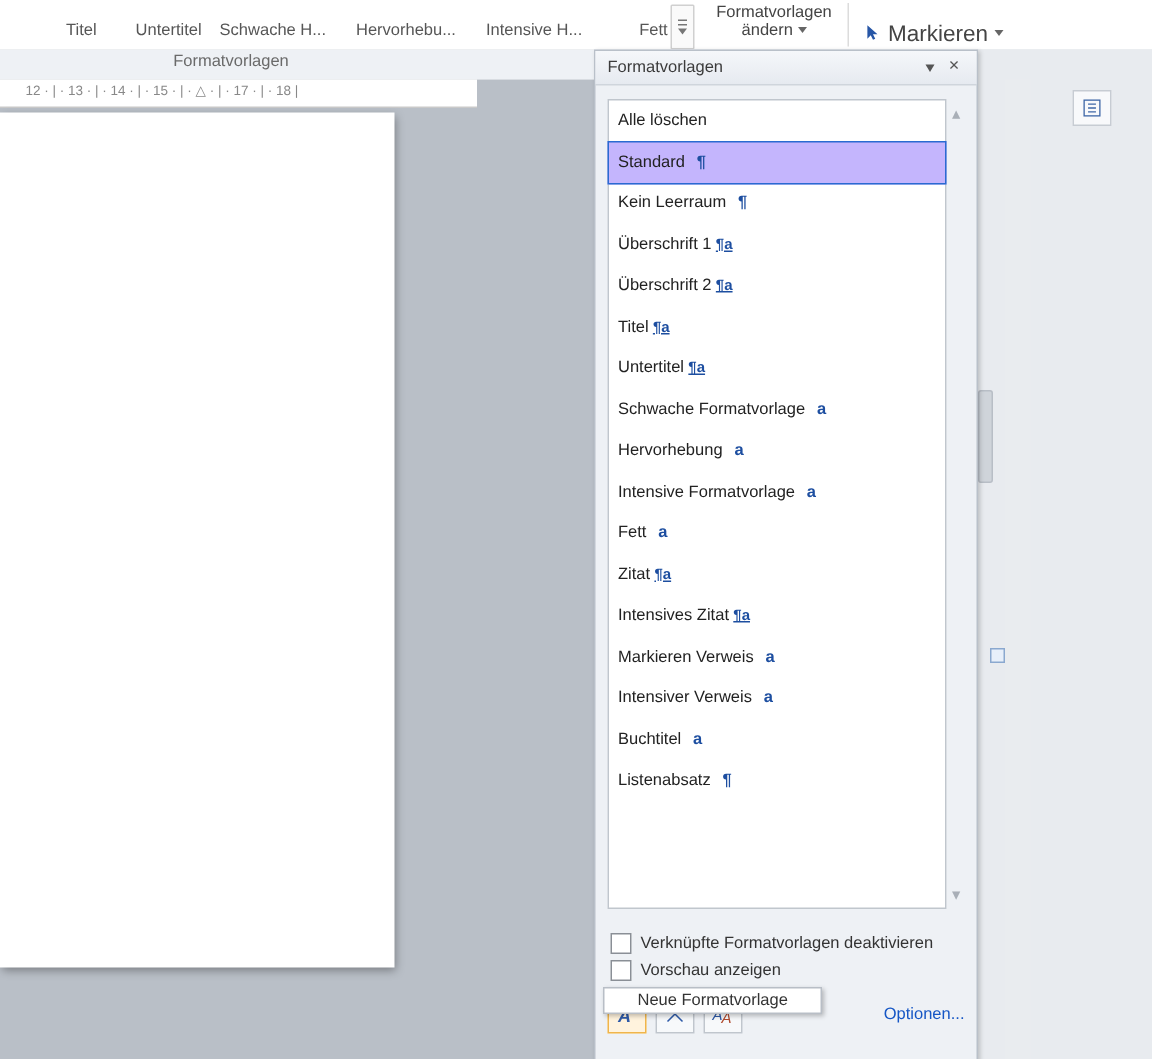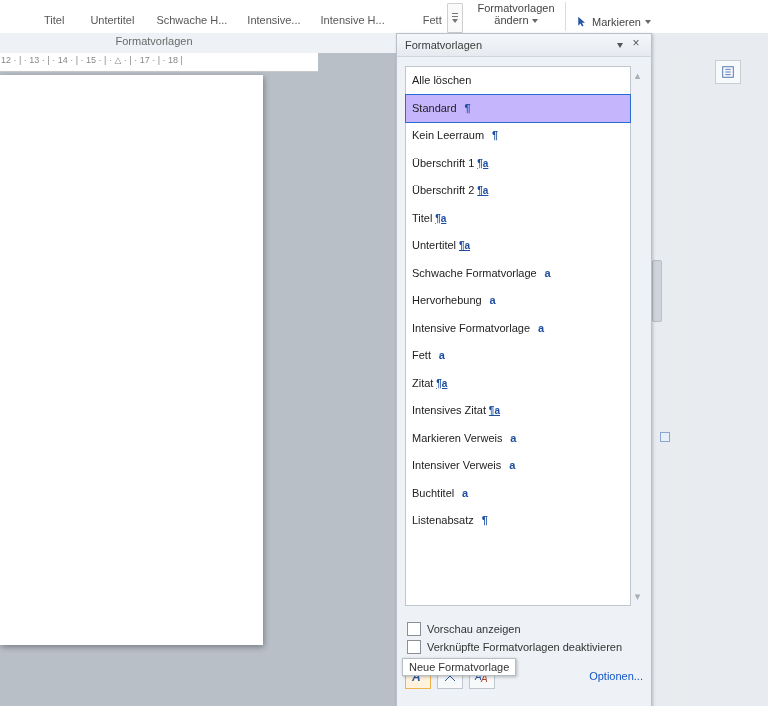--- a/index.html
+++ b/index.html
@@ -3,43 +3,43 @@
 <meta charset="utf-8">
 <style>
 html,body{margin:0;padding:0;font-family:"Segoe UI",Tahoma,sans-serif;font-size:11px;background:#fff;color:#333;overflow:hidden}
 #root{position:relative;width:768px;height:706px;background:#fff}
 
 .ribbon{position:absolute;left:0;top:0;width:768px;height:33px;background:#fff;border-bottom:1px solid #dcdcdc}
 .styles-row{position:absolute;left:0;top:0;height:33px;display:flex;align-items:center}
 .style-chip{height:20px;line-height:20px;padding:0 6px;margin:6px 0 0 0;color:#565656;font-size:11px;white-space:nowrap}
 .sc-titel{margin-left:38px}
 .sc-unter{margin-left:14px}
-.sc-sh{margin-left:10px}
+.sc-sh{margin-left:0}
 .sc-herv{margin-left:8px}
 .sc-ih{margin-left:8px}
 .sc-fett{margin-left:26px}
 .style-more{position:absolute;left:447px;top:3px;width:14px;height:28px;border:1px solid #d0d0d0;border-radius:1px;background:#fafafa;display:flex;flex-direction:column;align-items:center;justify-content:center;gap:2px}
 .style-more div{width:6px;height:1px;background:#777}
 .style-more .tri{width:0;height:0;border-left:3px solid transparent;border-right:3px solid transparent;border-top:4px solid #777;background:none}
 .fv-andern{position:absolute;left:468px;top:0;width:96px;height:33px;text-align:center;font-size:11px;color:#444}
 .fv-andern .line1{margin-top:2px}
 .fv-andern .line2{position:relative}
 .fv-andern .line2:after{content:"";display:inline-block;margin-left:3px;width:0;height:0;border-left:3px solid transparent;border-right:3px solid transparent;border-top:4px solid #666;vertical-align:middle}
 .vsep{position:absolute;left:565px;top:2px;width:1px;height:29px;background:#dcdcdc}
-.markieren{position:absolute;left:576px;top:14px;height:16px;display:flex;align-items:center;color:#444;font-size:11px}
+.markieren{position:absolute;left:576px;top:14px;height:16px;display:flex;align-items:center;color:#444;font-size:15px}
 .markieren .arrowsel{width:12px;height:14px;margin-right:4px;color:#2756a6}
 .markieren:after{content:"";display:inline-block;margin-left:4px;width:0;height:0;border-left:3px solid transparent;border-right:3px solid transparent;border-top:4px solid #666}
 
 .groupbar{position:absolute;left:0;top:33px;width:768px;height:20px;background:#eef1f5}
 .grouplabel{position:absolute;top:2px;left:54px;width:200px;text-align:center;color:#6a6a6a;font-size:11px}
 
 .canvas{position:absolute;left:0;top:53px;width:768px;height:653px;background:#b9bfc7}
 
 .ruler{position:absolute;left:0;top:53px;width:318px;height:18px;background:#fff;border-bottom:1px solid #c9c9c9}
-.ruler-inner{position:absolute;left:1px;top:2px;height:14px;color:#888;font-size:9px;letter-spacing:0;white-space:pre}
+.ruler-inner{position:absolute;left:17px;top:2px;height:14px;color:#888;font-size:9px;letter-spacing:0;white-space:pre}
 
 .page{position:absolute;left:0;top:75px;width:263px;height:570px;background:#fff;box-shadow:1px 2px 6px rgba(0,0,0,.35)}
 
 .rightrail{position:absolute;left:651px;top:33px;width:117px;height:673px;background:#e8ebef;border-left:1px solid #cfd5db}
 .rr-vbar{position:absolute;left:670px;top:53px;width:17px;height:653px;background:#e9ecef}
 .rr-tab{position:absolute;left:715px;top:60px;width:24px;height:22px;border:1px solid #c7ccd3;background:#f8f9fb;display:flex;align-items:center;justify-content:center}
 .rr-tab svg{width:14px;height:14px;color:#3e67a8}
 .rr-thumb{position:absolute;left:652px;top:260px;width:8px;height:60px;background:#cfd4da;border:1px solid #b8bec6;border-radius:2px}
 .rr-dot{position:absolute;left:660px;top:432px;width:8px;height:8px;border:1px solid #8aa8cf;background:#e7effa}
 
@@ -62,34 +62,34 @@
 .checks{position:absolute;left:10px;top:586px;width:230px}
 .chk{display:flex;align-items:center;height:18px;font-size:11px;color:#333}
 .chk .box{width:12px;height:12px;border:1px solid #8a8f96;margin-right:6px;background:#fff}
 
 .btnrow{position:absolute;left:8px;top:628px;width:238px;height:28px;display:flex;align-items:center}
 .toolbtn{width:24px;height:24px;border:1px solid #c0c6cd;background:#f7f9fb;margin-right:6px;display:flex;align-items:center;justify-content:center}
 .toolbtn.sel{border:1px solid #f0b54a;background:#fff3dd}
 .toolbtn svg{width:16px;height:16px}
 .options{margin-left:auto;color:#1556c5;font-size:11px;cursor:pointer}
 
-.tooltip{position:absolute;left:402px;top:698px;transform:translateY(-22px);background:#fff;border:1px solid #b8bec6;padding:2px 6px;font-size:11px;box-shadow:1px 1px 3px rgba(0,0,0,.25);white-space:nowrap}
+.tooltip{position:absolute;left:402px;top:698px;transform:translateY(-22px);background:#fff;border:1px solid #b8bec6;padding:2px 22px;font-size:11px;box-shadow:1px 1px 3px rgba(0,0,0,.25);white-space:nowrap}
 
 .tooltip{left:402px;top:680px}
 </style>
 </head>
 <body>
 <div id="root">
 
 <div class="ribbon">
   <div class="styles-row">
     <div class="style-chip sc-titel">Titel</div>
     <div class="style-chip sc-unter">Untertitel</div>
     <div class="style-chip sc-sh">Schwache H...</div>
-    <div class="style-chip sc-herv">Intensive...</div>
+    <div class="style-chip sc-herv">Hervorhebu...</div>
     <div class="style-chip sc-ih">Intensive H...</div>
     <div class="style-chip sc-fett">Fett</div>
   </div>
   <div class="style-more">
     <div></div>
         <div></div>
         <div class="tri"></div>
   </div>
   <div class="fv-andern">
     <div class="line1">Formatvorlagen</div>
@@ -205,25 +205,25 @@
         </div>
     <div class="list-scroll">
       <div class="up">▴</div>
       <div class="down">▾</div>
     </div>
   </div>
 
   <div class="checks">
     <label class="chk">
       <span class="box"></span>
-      <span>Vorschau anzeigen</span>
+      <span>Verknüpfte Formatvorlagen deaktivieren</span>
     </label>
     <label class="chk">
       <span class="box"></span>
-      <span>Verknüpfte Formatvorlagen deaktivieren</span>
+      <span>Vorschau anzeigen</span>
     </label>
   </div>
 
   <div class="btnrow">
     <div class="toolbtn sel">
       <svg viewBox="0 0 16 16">
             <text x="2" y="13" font-size="12" font-style="italic" font-weight="bold" fill="#2e5aa8">A</text>
             <path d="M11 3h4M13 1v4" stroke="#c79a2a" stroke-width="1.5"></path>
           </svg>
     </div>

